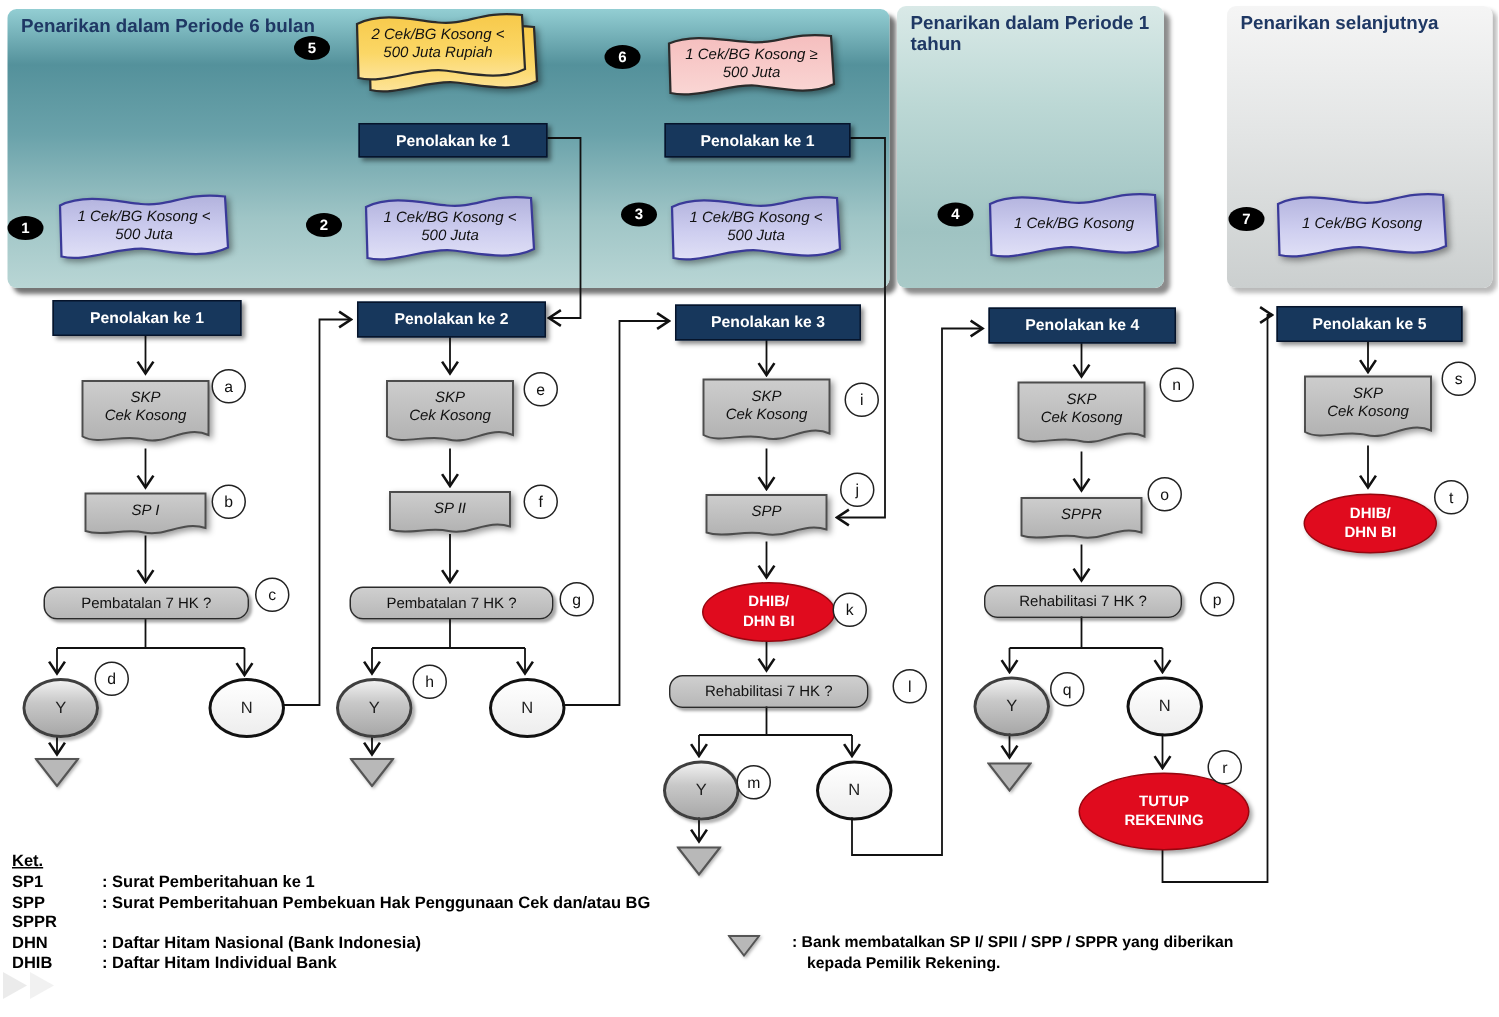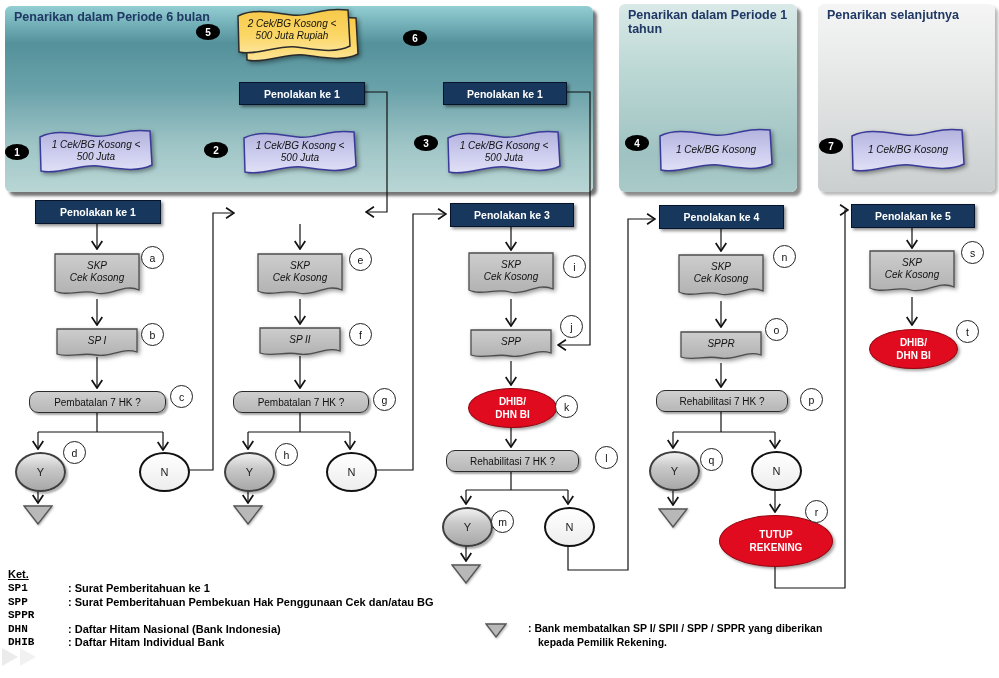--- a/index.html
+++ b/index.html
@@ -4,21 +4,21 @@
 <style>
   html,body{margin:0;padding:0;background:#fff;}
   #stage{position:relative;width:999px;height:678px;background:#ffffff;overflow:hidden;
          font-family:"Liberation Sans",sans-serif;}
   .band{position:absolute;border-radius:6px;}
   #band1{left:5px;top:6px;width:588px;height:186px;
     background:linear-gradient(180deg,#93ced3 0%,#54919b 20%,#6aa2aa 45%,#9fc5c6 75%,#b9d6d5 100%);
     box-shadow:4px 4px 3px rgba(25,25,25,.6);}
   #band2{left:598px;top:4px;width:178px;height:188px;
     background:linear-gradient(180deg,#d9e9e7 0%,#bcd8d5 35%,#9fc3c2 80%,#a9cac8 100%);
-    box-shadow:4px 4px 3px rgba(25,25,25,.5);margin-left:21px;}
+    box-shadow:4px 4px 3px rgba(25,25,25,.5);}
   #band3{left:818px;top:4px;width:177px;height:188px;
     background:linear-gradient(180deg,#f5f5f5 0%,#e3e5e5 45%,#cbcfcf 100%);
     box-shadow:3px 3px 3px rgba(25,25,25,.3);}
   .band-title{position:absolute;top:4px;left:9px;font-size:12.5px;font-weight:bold;color:#1f3864;}
   #connectors{position:absolute;left:0;top:0;width:999px;height:678px;z-index:5;}
   .doc{position:absolute;z-index:10;filter:drop-shadow(2.5px 2.5px 2px rgba(0,0,0,.4));font-style:italic;}
   .doc svg{position:absolute;inset:0;width:100%;height:100%;overflow:visible;}
   .doc-text{position:absolute;inset:0;display:flex;align-items:center;justify-content:center;
     text-align:center;font-size:10px;color:#111;line-height:1.25;padding:0 8px;}
   .navybox{position:absolute;z-index:10;background:#17375c;border:1px solid #06142b;color:#fff;
@@ -38,21 +38,21 @@
   .badge{position:absolute;z-index:15;background:#000;color:#fff;border-radius:50%;
     display:flex;align-items:center;justify-content:center;font-size:10px;font-weight:bold;
     width:24px;height:16px;}
   .stepletter{position:absolute;z-index:15;width:21px;height:21px;background:#fff;border:1.2px solid #222;
     border-radius:50%;display:flex;align-items:center;justify-content:center;font-size:10.5px;color:#111;}
   .tri{position:absolute;z-index:10;filter:drop-shadow(1.5px 1.5px 1px rgba(0,0,0,.3));}
   .legend{position:absolute;left:8px;top:568px;z-index:10;font-size:11px;font-weight:bold;color:#000;
     line-height:13.4px;}
   .legend-title{text-decoration:underline;margin-bottom:1px;}
   .legend-row{display:flex;}
-  .legend-term{width:60px;font-family:Liberation Mono, monospace;}
+  .legend-term{width:60px;}
   .note-text{position:absolute;left:528px;top:622px;z-index:10;font-size:10.5px;font-weight:bold;
     line-height:13.5px;color:#000;}
   .note-line2{padding-left:10px;}
   .watermark{position:absolute;z-index:1;width:0;height:0;opacity:.45;
     border-top:9px solid transparent;border-bottom:9px solid transparent;border-left:16px solid #d2d2d2;}
 </style>
 </head>
 <body>
 
 <div id="stage">
@@ -187,25 +187,32 @@
   </div>
 
   <div class="doc" style="left:234px;top:4px;width:130px;height:66px">
     <svg viewBox="0 0 130 66" preserveAspectRatio="none">
       <path d="M12,20 C28,12 48,17 66,19 C86,21 94,11 122,14 L124,50 C108,58 88,53 70,51 C52,49 30,60 13,56 Z" fill="url(#yelGrad)" stroke="#2b2b2b" stroke-width="1.5"></path>
       <path d="M4,12 C20,4 40,9 58,11 C78,13 86,3 114,6 L116,42 C100,50 80,45 62,43 C44,41 22,52 5,48 Z" fill="url(#yelGrad)" stroke="#2b2b2b" stroke-width="1.5"></path>
     </svg>
     <div class="doc-text" style="right:14px;bottom:14px">2 Cek/BG Kosong &lt; 500 Juta Rupiah</div>
   </div>
 
+  <div class="doc" style="left:442px;top:18px;width:118px;height:50px">
+    <svg viewBox="0 0 118 50" preserveAspectRatio="none">
+        <path d="M4,11 C20,4 40,9 57,10 C76,12 85,3 112,6 L114,38 C98,46 79,41 61,39 C44,38 22,48 5,44 Z" fill="url(#pnkGrad)" stroke="#2b2b2b" stroke-width="1.5"></path>
+      </svg>
+    <div class="doc-text">1 Cek/BG Kosong ≥ 500 Juta</div>
+  </div>
 
   <div class="navybox" style="left:239px;top:82px;width:124px;height:21px">Penolakan ke 1</div>
   <div class="navybox" style="left:443px;top:82px;width:122px;height:21px">Penolakan ke 1</div>
 
   <div class="navybox" style="left:35px;top:200px;width:124px;height:22px">Penolakan ke 1</div>
+  <div class="navybox" style="left:238px;top:201px;width:124px;height:22px">Penolakan ke 2</div>
   <div class="navybox" style="left:450px;top:203px;width:122px;height:22px">Penolakan ke 3</div>
   <div class="navybox" style="left:659px;top:205px;width:123px;height:22px">Penolakan ke 4</div>
   <div class="navybox" style="left:851px;top:204px;width:122px;height:22px">Penolakan ke 5</div>
 
   <div class="doc" style="left:54px;top:253px;width:86px;height:46px">
     <svg viewBox="0 0 86 46" preserveAspectRatio="none">
         <path d="M1,1 L85,1 L85,37 C70,30 56,44 42,40 C28,36 12,44 1,38 Z" fill="url(#gryGrad)" stroke="#4d4d4d" stroke-width="1.3"></path>
       </svg>
     <div class="doc-text" style="bottom:8px">
         <span><span>SKP</span><br><span>Cek Kosong</span></span>

